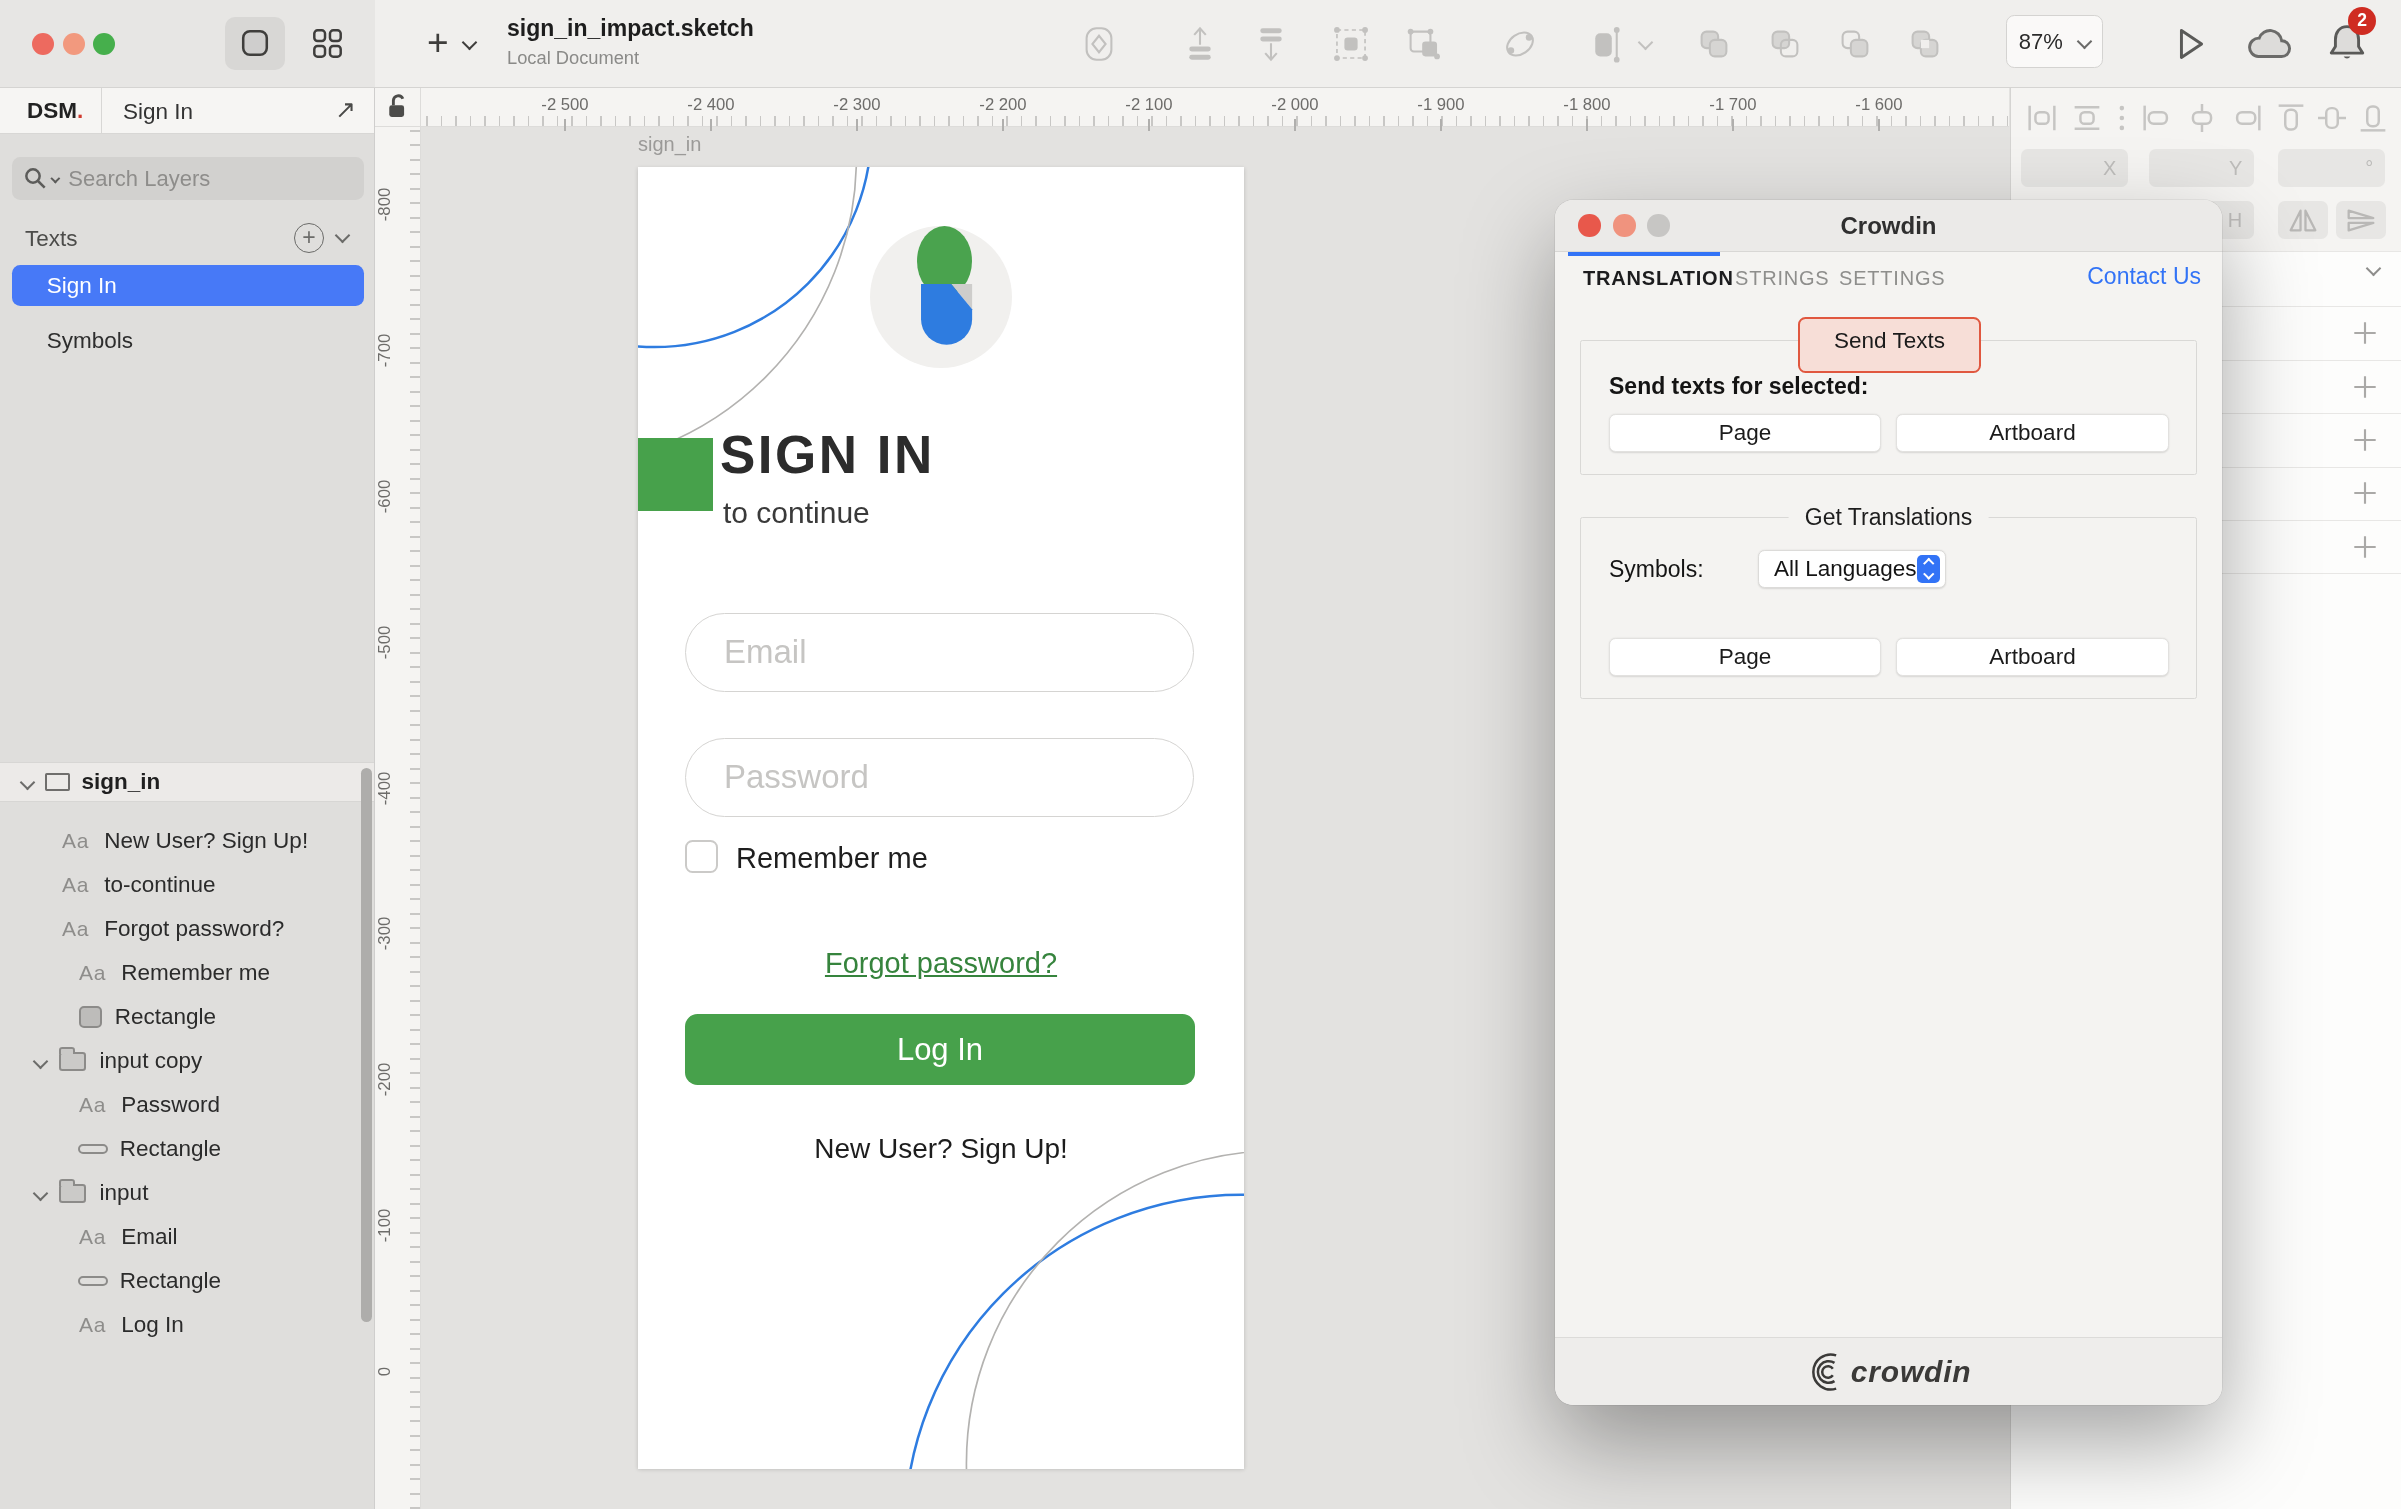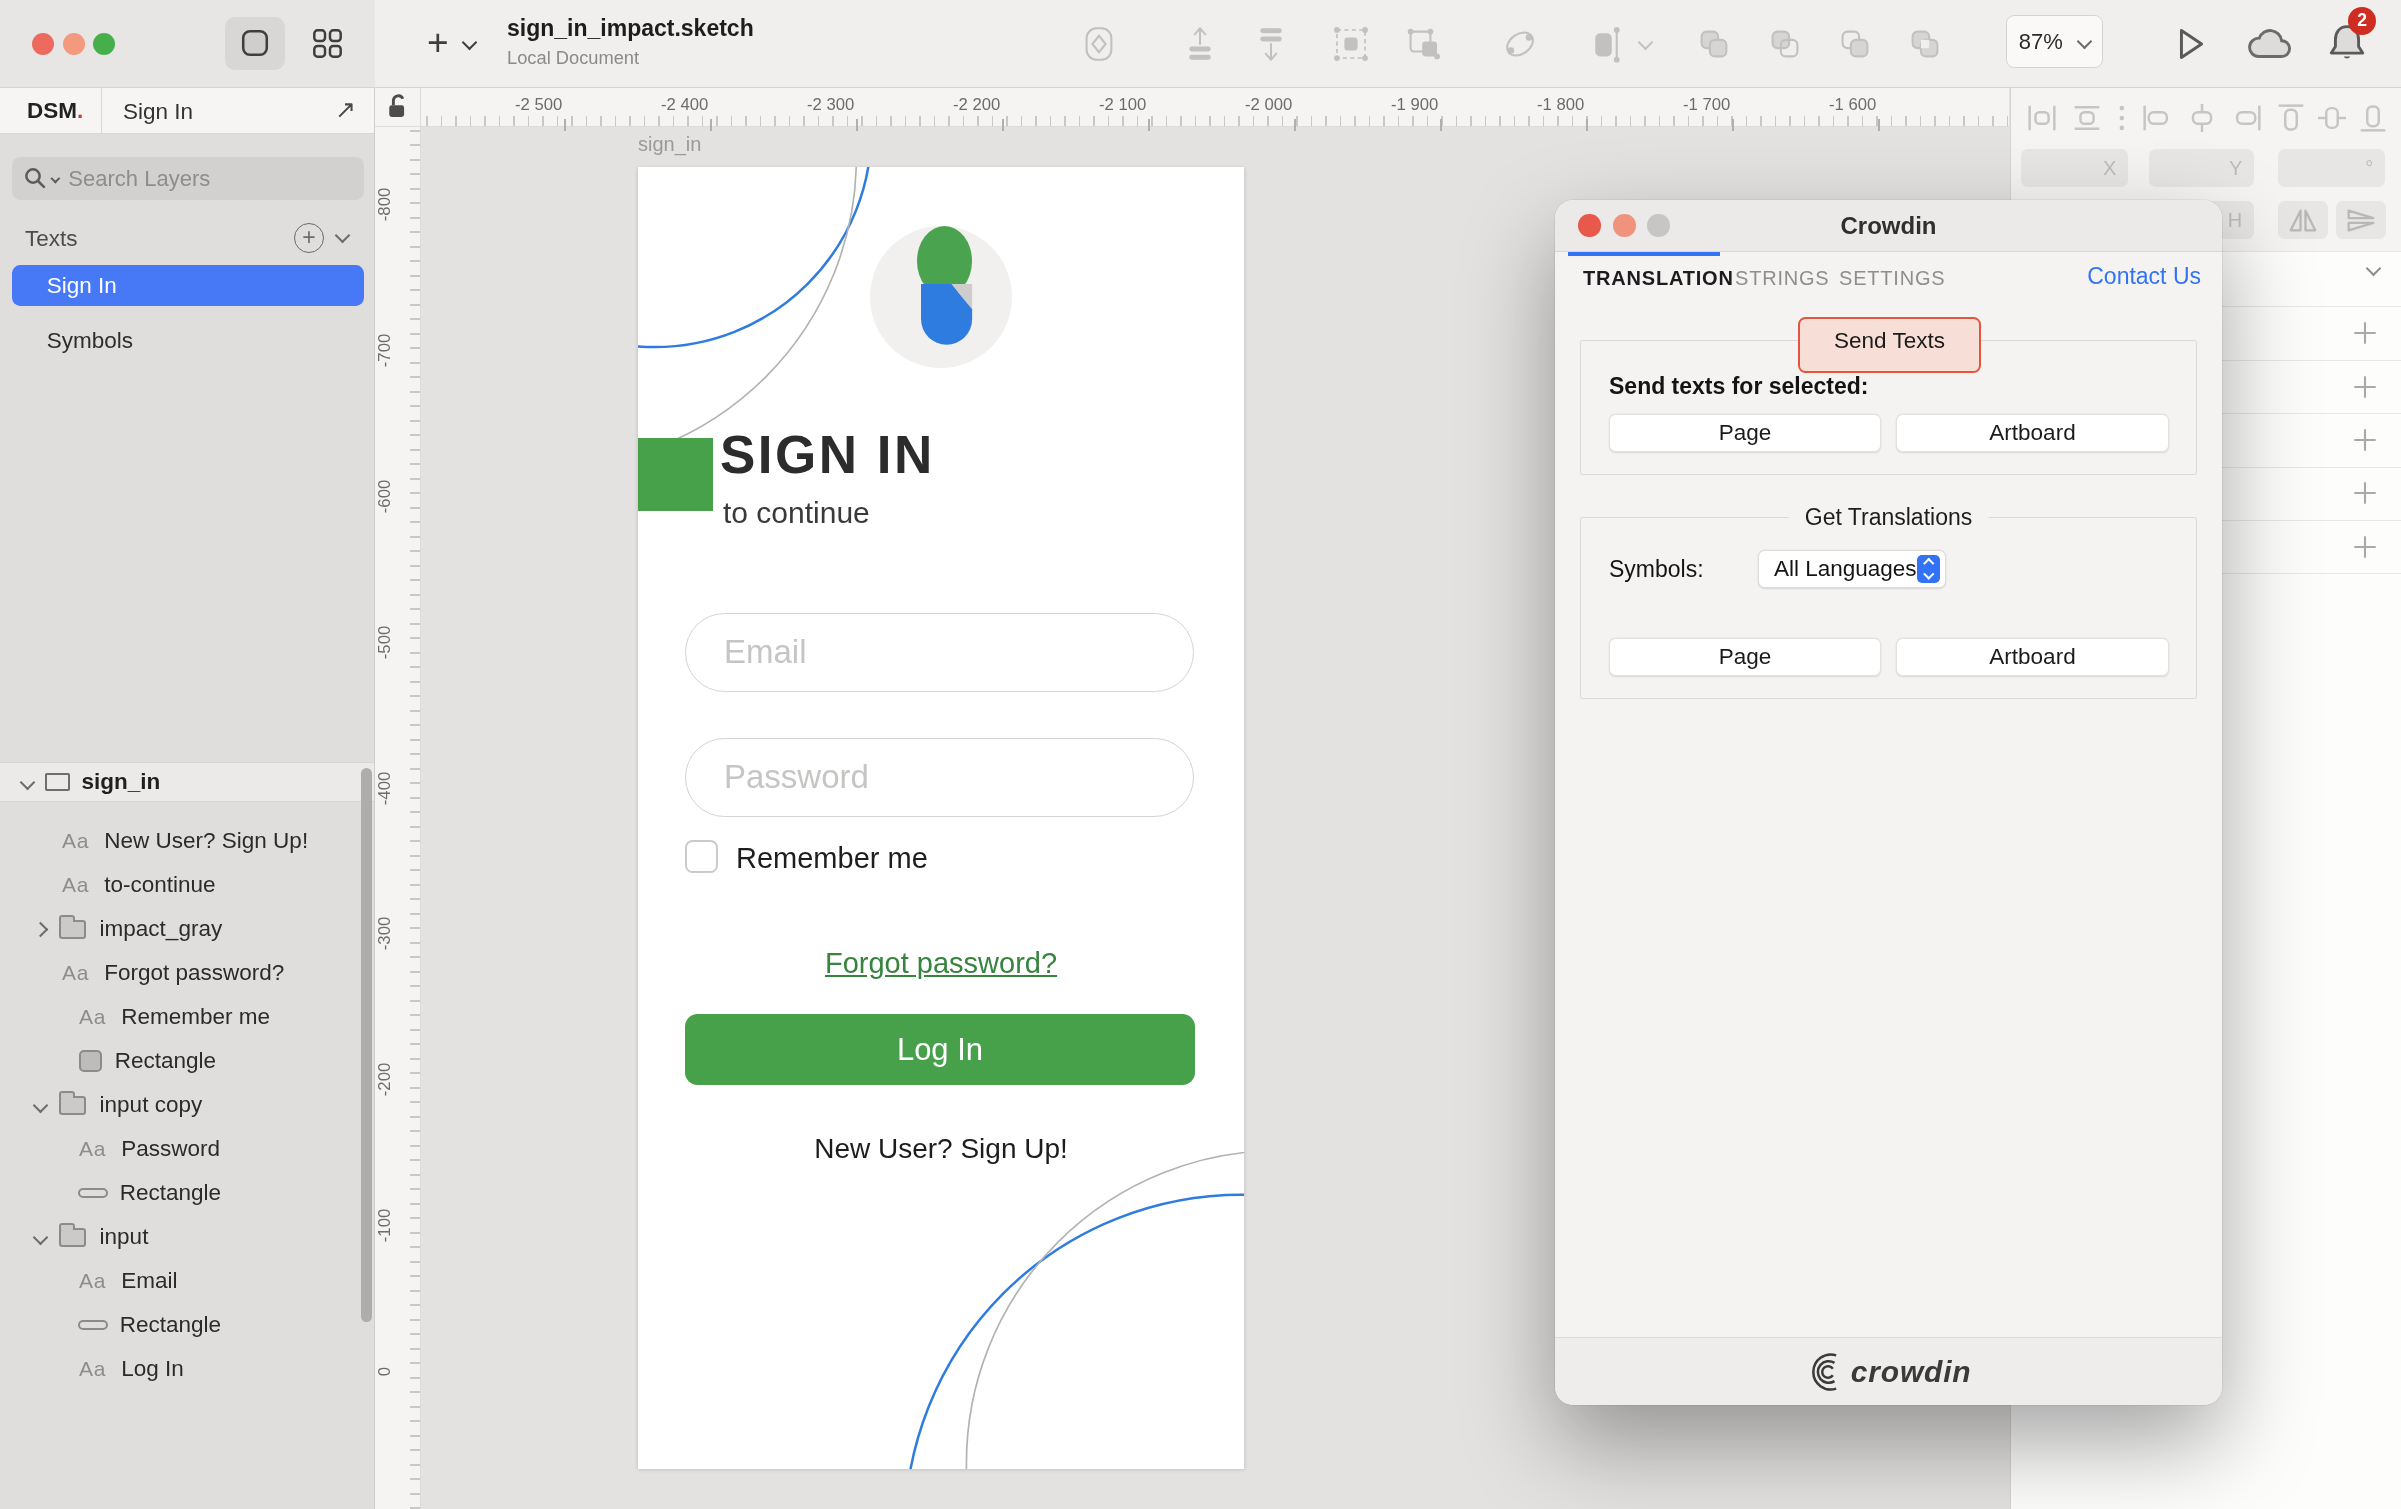--- a/index.html
+++ b/index.html
@@ -74,21 +74,21 @@
             border-bottom:0.8px solid #dddcda; z-index:2;
             background-image:repeating-linear-gradient(to right,#c8c7c5 0 1.7px,transparent 1.7px 14.5px);
             background-size:100% 10px; background-repeat:no-repeat; background-position:5px 100%; }
   .vruler { position:absolute; left:375px; top:127px; width:46px; height:1382px; background:#f5f4f2;
             border-right:0.8px solid #dddcda; z-index:2;
             background-image:repeating-linear-gradient(to bottom,#c8c7c5 0 1.7px,transparent 1.7px 14.5px);
             background-size:10px 100%; background-repeat:no-repeat; background-position:100% 3.3px; }
   .corner { position:absolute; left:375px; top:88px; width:46px; height:39px; background:#f5f4f2;
             border-right:0.8px solid #dddcda; border-bottom:0.8px solid #dddcda; z-index:3;
             display:flex; align-items:center; justify-content:center; }
-  .hlabel { position:absolute; top:6.7px; width:100px; margin-left:-50px; text-align:left;
+  .hlabel { position:absolute; top:6.7px; width:100px; margin-left:-50px; text-align:center;
             font-size:16.7px; color:#6d6c6a; }
   .hlabel .tick { position:absolute; left:49px; bottom:-16px; width:1.7px; height:11.7px; background:#b0afad; }
   .vlabel { position:absolute; left:-22.5px; width:67px; height:23px; text-align:center; font-size:16.7px;
             color:#6d6c6a; transform:rotate(-90deg); }
   .ab-label { position:absolute; left:638px; top:133px; font-size:20px; color:#9b9a98; z-index:2; }
 
   
   .artboard { position:absolute; left:638px; top:167px; width:606px; height:1302px; background:#fff;
               box-shadow:0 0.8px 4.2px rgba(0,0,0,.18); z-index:2; overflow:hidden; }
   .logo-circle { position:absolute; left:232px; top:59px; width:142px; height:142px; border-radius:50%;
@@ -297,25 +297,20 @@
 
   <div class="lrows">
     <div class="lrow" style="padding-left:62px;">
         <span class="aa">Aa</span>
         <span>New User? Sign Up!</span>
       </div>
     <div class="lrow" style="padding-left:62px;">
         <span class="aa">Aa</span>
         <span>to-continue</span>
       </div>
-    <div class="lrow" style="padding-left:35px;">
-        <span class="chev right" style="margin-right:13.3px;"></span>
-        <span class="folder"></span>
-        <span>impact_gray</span>
-      </div>
     <div class="lrow" style="padding-left:62px;">
         <span class="aa">Aa</span>
         <span>Forgot password?</span>
       </div>
     <div class="lrow" style="padding-left:79px;">
         <span class="aa">Aa</span>
         <span>Remember me</span>
       </div>
     <div class="lrow" style="padding-left:79px;">
         <span class="rect-icon"></span>

